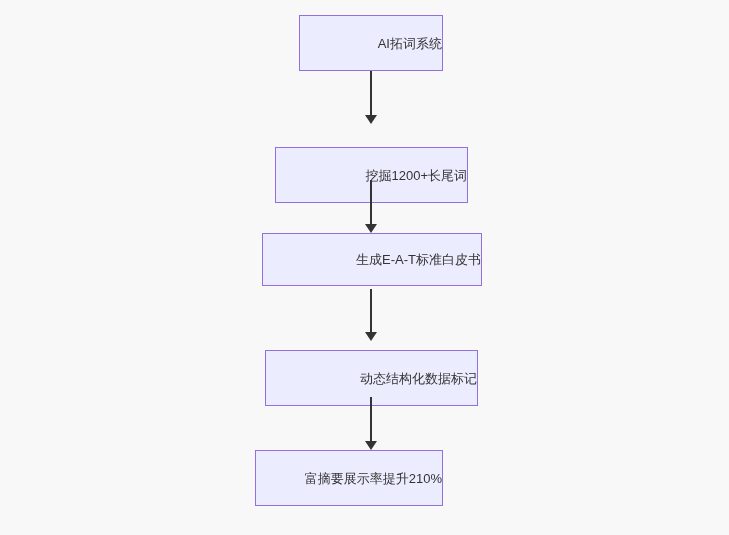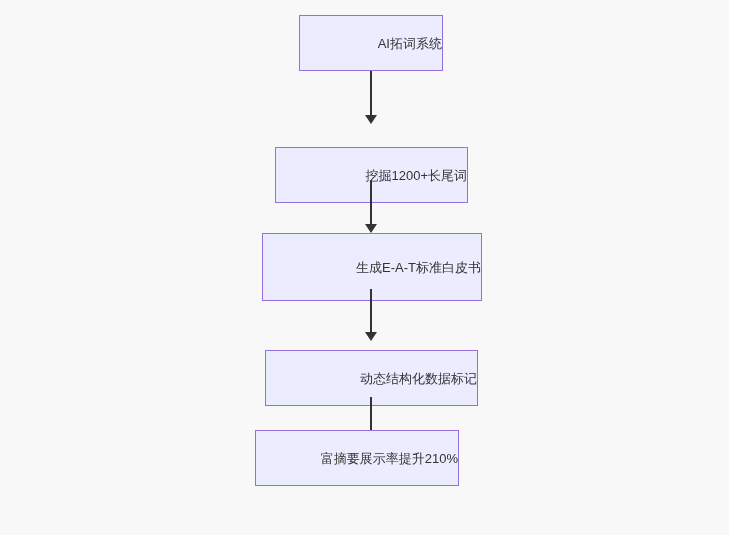--- a/index.html
+++ b/index.html
@@ -47,23 +47,23 @@
     bottom: 0;
     width: 0;
     height: 0;
     border-left: 6px solid transparent;
     border-right: 6px solid transparent;
     border-top: 9px solid #333333;
   }
   
   .node-0 { left: 299px; top: 15px;  width: 144px; height: 56px; }
   .node-1 { left: 275px; top: 124px; width: 193px; height: 56px; margin-top: 23px; }
-  .node-2 { left: 262px; top: 233px; width: 220px; height: 68px; }
+  .node-2 { left: 262px; top: 233px; width: 220px; height: 53px; }
   .node-3 { left: 265px; top: 350px; width: 213px; height: 56px; }
-  .node-4 { left: 255px; top: 430px; width: 204px; height: 56px; }
+  .node-4 { left: 255px; top: 450px; width: 188px; height: 56px; }
   
   .edge-0 { left: 364px; top: 71px;  height: 53px; }
   .edge-1 { left: 364px; top: 180px; height: 53px; }
   .edge-2 { left: 364px; top: 289px; height: 52px; }
   .edge-3 { left: 364px; top: 397px; height: 53px; }
 </style>
 </head>
 <body>
 
 <div class="canvas">

